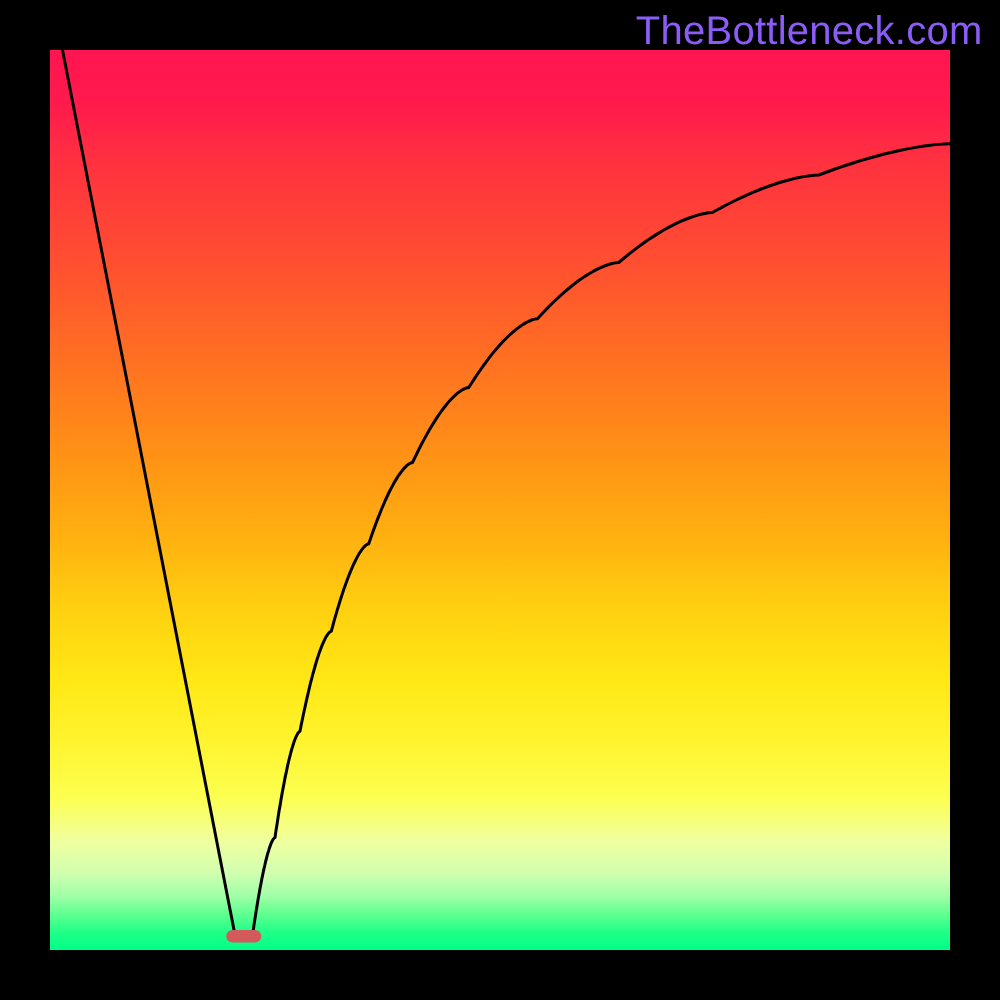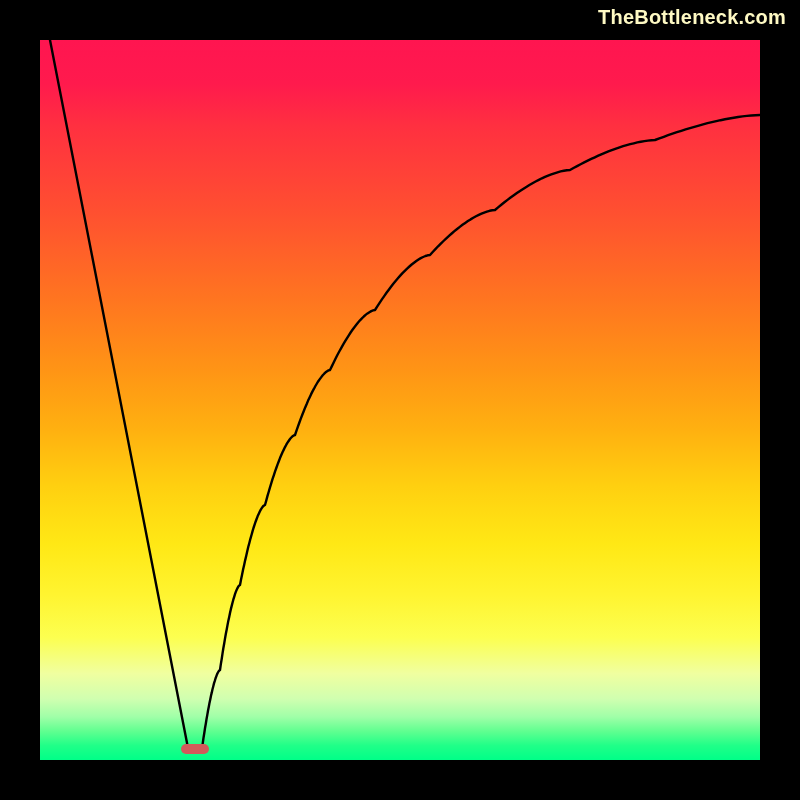--- a/index.html
+++ b/index.html
@@ -40,23 +40,23 @@
       #a0ffa8 94%,
       #60ff90 96%,
       #20ff88 98%,
       #00ff88 100%
     );
   }
   .watermark {
     position: absolute;
     top: 6px;
     right: 14px;
-    color: #fef9c3;
-    font-size: 20px;
-    font-weight: 700;
+    color: #8b5cf6;
+    font-size: 32px;
+    font-weight: 400;
     letter-spacing: 0.2px;
     user-select: none;
   }
   svg.curve {
     position: absolute;
     left: 0;
     top: 0;
     width: 720px;
     height: 720px;
   }

